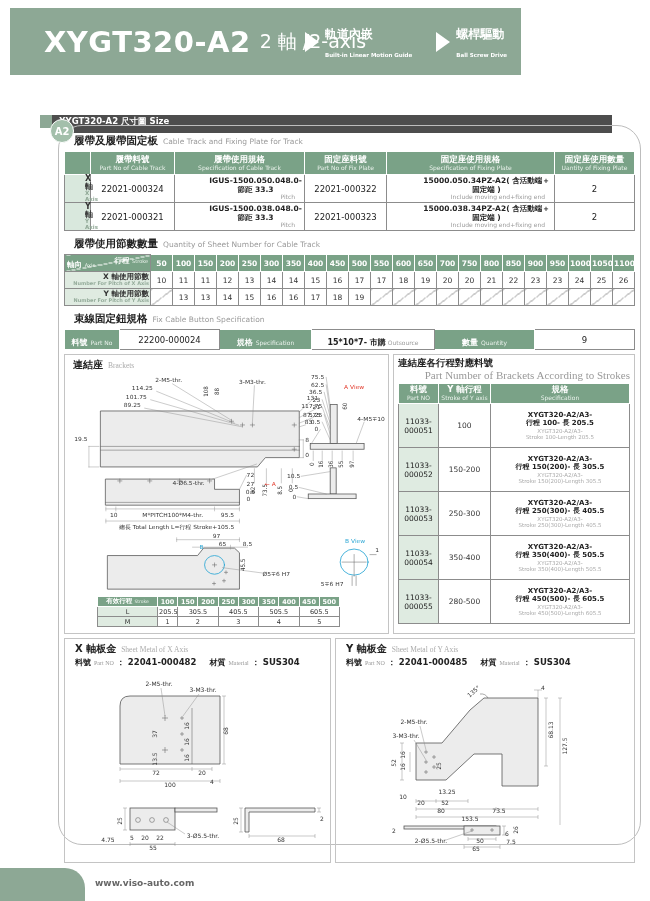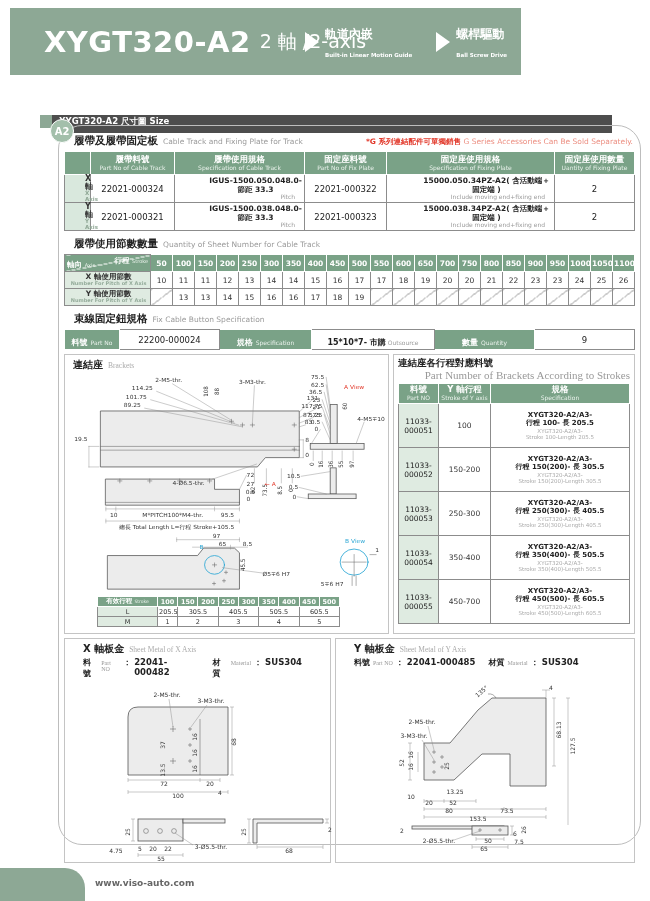--- a/index.html
+++ b/index.html
@@ -56,21 +56,21 @@
   .l2 { display: block; font-size: 6px; color: #9a9a9a; line-height: 1; text-align: right; padding-right: 8px; }
 
   .t2 { width: 571px; }
   .t2 th, .t2 td { font-size: 7.5px; height: 17px; }
   .t2 .sh { background: #7AA287; color: #fff; border-color: #fff; font-weight: bold; }
   .corner { position: relative; background: #7AA287;
             background-image: linear-gradient(to bottom right, transparent 48.8%, #fff 48.8%, #fff 51.2%, transparent 51.2%); }
   .c-tr { position: absolute; top: 1px; right: 2px; color: #fff; font-size: 7.5px; font-weight: bold; }
   .c-tr small, .c-bl small { font-size: 5px; font-weight: normal; color: #EAF2EC; }
   .c-bl { position: absolute; bottom: 1px; left: 2px; color: #fff; font-size: 7.5px; font-weight: bold; }
-  .rl { background: #DFEBE1; text-align: center; padding-left: 3px; }
+  .rl { background: #DFEBE1; text-align: right; padding-left: 3px; }
   .rz { display: block; font-size: 7.5px; font-weight: bold; line-height: 1.1; }
   .re { display: block; font-size: 5px; color: #95AC9B; line-height: 1.1; }
   .diag { background-image: linear-gradient(to bottom right, transparent 48.5%, #999 48.5%, #999 51.5%, transparent 51.5%); }
 
   .t3 { width: 571px; margin-top: 1px; }
   .t3 th, .t3 td { height: 18px; }
   .g3 .hz { display: inline; font-size: 8px; }
   .g3 .he { display: inline; font-size: 6px; margin-left: 3px; }
   .sv-zh { font-size: 8px; font-weight: bold; color: #222; }
   .sv-en { font-size: 6px; color: #9a9a9a; margin-left: 2px; }
@@ -96,21 +96,21 @@
   .t4 { width: 232px; }
   .t4 thead th { height: 20px; }
   .t4 tbody tr { height: 44px; }
   .t4 .pcell { background: #DFEBE1; font-size: 7.5px; color: #222; line-height: 1.2; }
   .t4 .scell { font-size: 7.5px; }
   .z1 { display: block; font-size: 7px; font-weight: bold; color: #222; line-height: 1.15; }
   .z2 { display: block; font-size: 7px; font-weight: bold; color: #222; line-height: 1.15; }
   .e1 { display: block; font-size: 5.5px; color: #AAA; line-height: 1.1; }
   .e2 { display: block; font-size: 5.5px; color: #AAA; line-height: 1.1; }
 
-  .sheet-box { border: 1.5px solid #C4C4C4; height: 225px; padding: 3px 18px; position: relative; }
+  .sheet-box { border: 1.5px solid #C4C4C4; height: 225px; padding: 3px 10px; position: relative; }
   .sx { width: 267px; } .sy { width: 300px; }
   .sheet-head { display: flex; align-items: baseline; gap: 5px; }
   .sheet-sub { display: flex; align-items: baseline; gap: 3px; margin-top: 1px; font-size: 8px; }
   .lab-zh { font-weight: bold; color: #222; font-size: 8px; }
   .lab-en { font-size: 6px; color: #999; font-family: "Liberation Serif", serif; }
   .lab-val { font-weight: bold; color: #222; font-size: 8.5px; margin-right: 10px; }
 
   .footer-shape { position: absolute; left: 0; bottom: 0; width: 85px; height: 33px;
                   background: #8DA895; border-top-right-radius: 20px; }
   .footer-url { position: absolute; left: 95px; bottom: 13px; font-size: 9px; color: #666; font-weight: bold; }
@@ -143,24 +143,20 @@
   <span class="sb-sq"></span>
   <span class="sb-bar">XYGT320-A2 尺寸圖 Size</span>
 </div>
 
 <div class="card">
   <span class="badge">A2</span>
 
   <div class="sec-title">
     <span class="st-zh">履帶及履帶固定板</span>
     <span class="st-en">Cable Track and Fixing Plate for Track</span>
-    <span class="note">
-      <span class="note-zh">*G 系列連結配件可單獨銷售</span>
-      <span class="note-en">G Series Accessories Can Be Sold Separately.</span>
-    </span>
   </div>
 
   <table class="t1">
     <colgroup>
         <col style="width:26px">
         <col style="width:84px">
         <col style="width:130px">
         <col style="width:82px">
         <col style="width:168px">
         <col>
@@ -596,21 +592,21 @@
             <td class="scell">350-400</td>
             <td>
                 <span class="z1">XYGT320-A2/A3-</span>
                 <span class="z2">行程 350(400)- 長 505.5</span>
                 <span class="e1">XYGT320-A2/A3-</span>
                 <span class="e2">Stroke 350(400)-Length 505.5</span>
               </td>
           </tr>
           <tr>
             <td class="pcell"><span>11033-</span><br><span>000055</span></td>
-            <td class="scell">450-700</td>
+            <td class="scell">280-500</td>
             <td>
                 <span class="z1">XYGT320-A2/A3-</span>
                 <span class="z2">行程 450(500)- 長 605.5</span>
                 <span class="e1">XYGT320-A2/A3-</span>
                 <span class="e2">Stroke 450(500)-Length 605.5</span>
               </td>
           </tr>
         </tbody>
       </table>
     </div>

